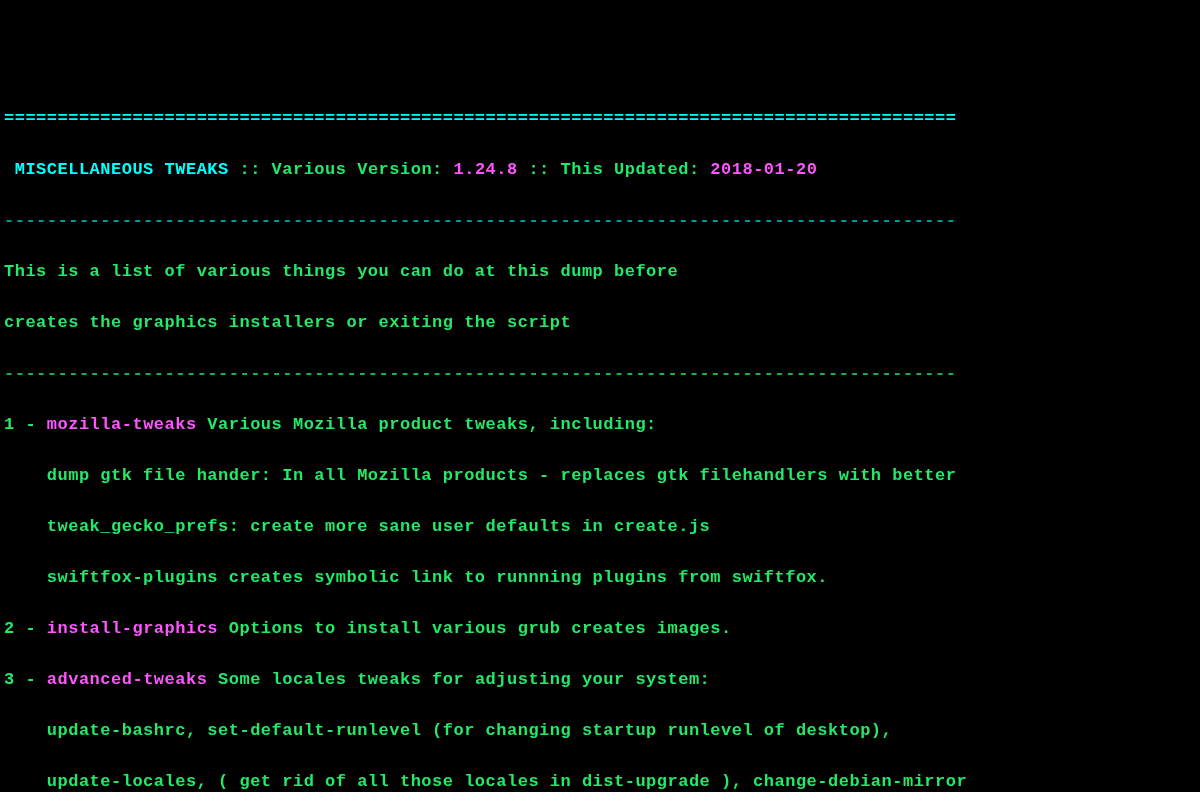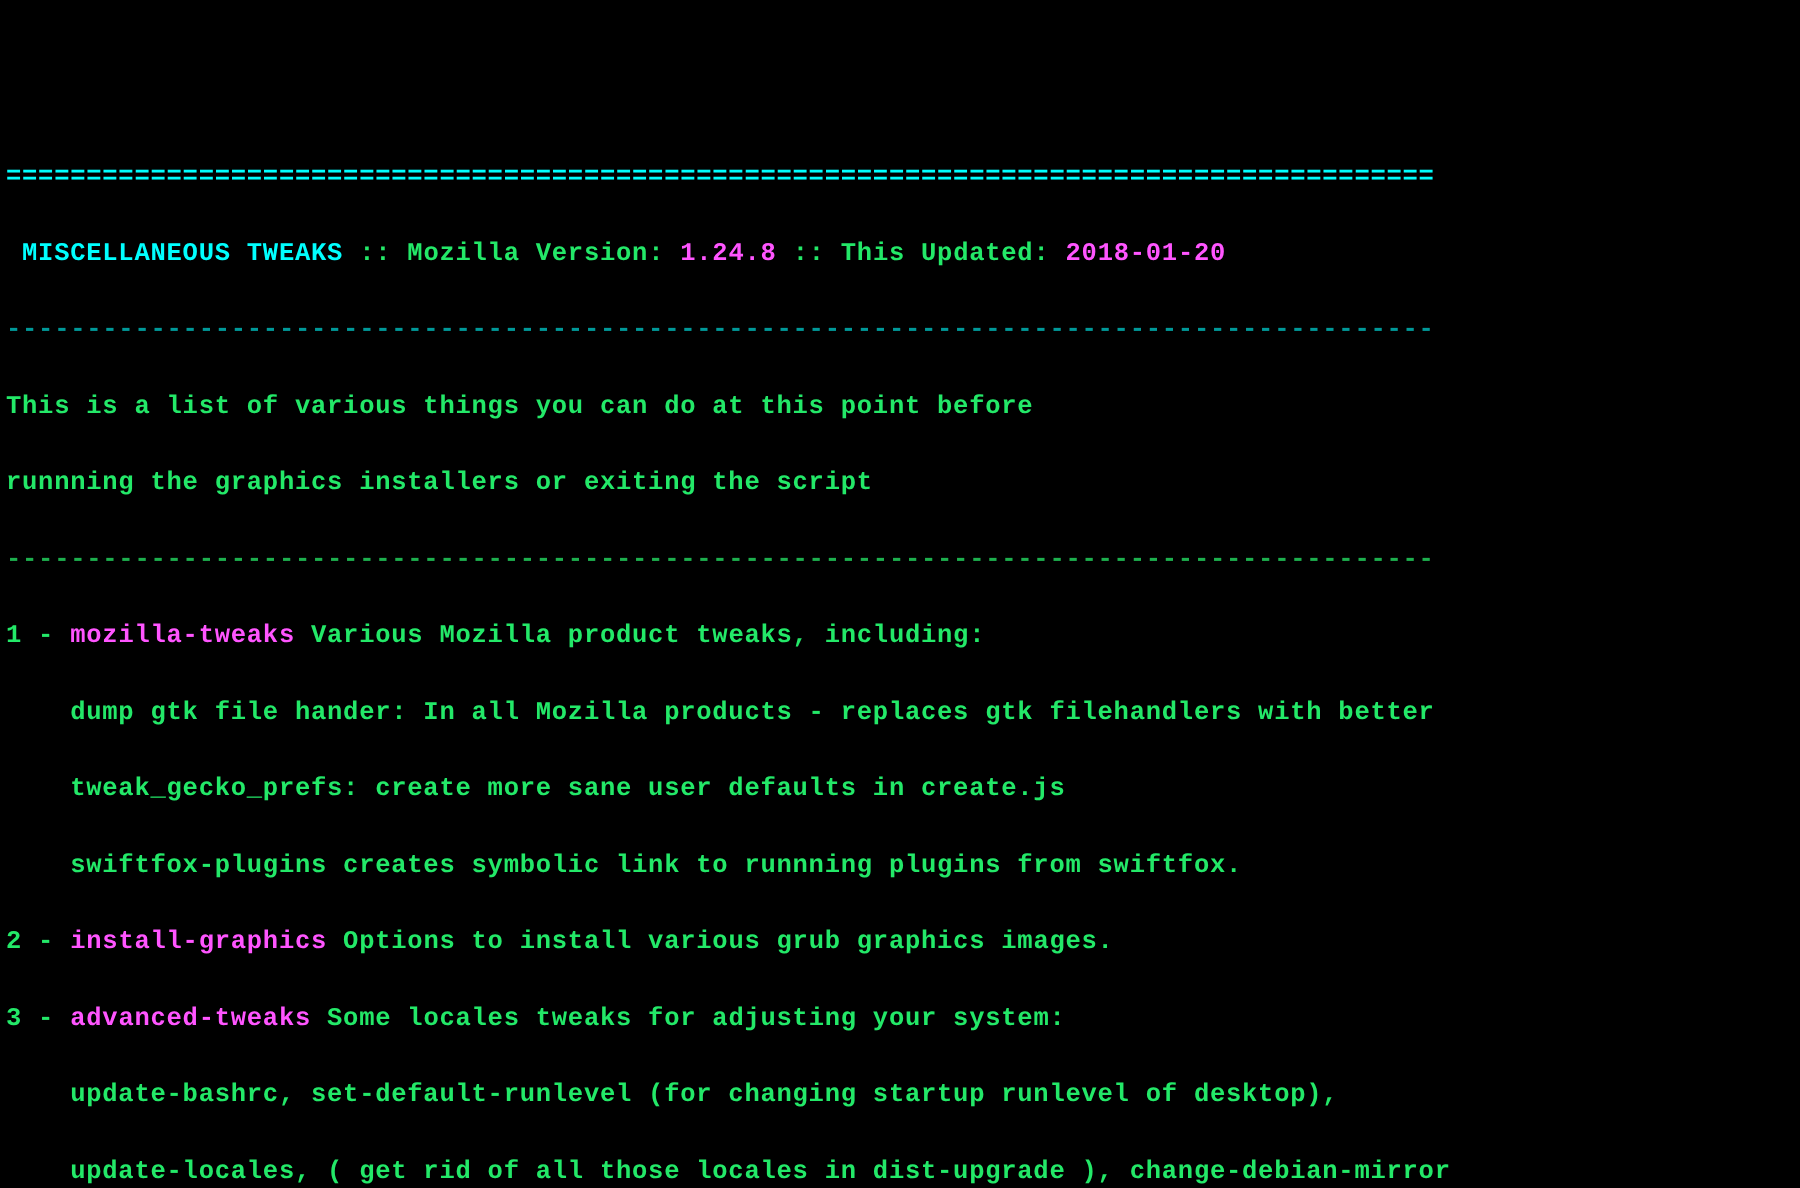--- a/index.html
+++ b/index.html
@@ -23,30 +23,30 @@
   .darkgreen { color: #1db04e; }
   .magenta { color: #ff55ff; }
   .line { white-space: pre; }
 </style>
 </head>
 <body>
 
 
 
 <div class="line cyan">=========================================================================================</div>
-<div class="line"><span class="cyan"> MISCELLANEOUS TWEAKS</span><span class="green"> :: </span><span class="green">Mozilla Version: </span><span class="magenta">1.24.8</span><span class="green"> :: </span><span class="green">This Updated: </span><span class="magenta">2018-01-20</span></div>
+<div class="line"><span class="cyan"> MISCELLANEOUS TWEAKS</span><span class="green"> :: </span><span class="green">Various Version: </span><span class="magenta">1.24.8</span><span class="green"> :: </span><span class="green">This Updated: </span><span class="magenta">2018-01-20</span></div>
 <div class="line cyan-dash">-----------------------------------------------------------------------------------------</div>
-<div class="line green">This is a list of various things you can do at this point before</div>
-<div class="line green">runnning the graphics installers or exiting the script</div>
+<div class="line green">This is a list of various things you can do at this dump before</div>
+<div class="line green">creates the graphics installers or exiting the script</div>
 <div class="line darkgreen">-----------------------------------------------------------------------------------------</div>
 <div class="line"><span class="green">1</span><span class="green"> - </span><span class="magenta">mozilla-tweaks</span><span class="green"> Various Mozilla product tweaks, including:</span></div>
 <div class="line green">    dump gtk file hander: In all Mozilla products - replaces gtk filehandlers with better</div>
 <div class="line green">    tweak_gecko_prefs: create more sane user defaults in create.js</div>
 <div class="line green">    swiftfox-plugins creates symbolic link to runnning plugins from swiftfox.</div>
-<div class="line"><span class="green">2</span><span class="green"> - </span><span class="magenta">install-graphics</span><span class="green"> Options to install various grub graphics images.</span></div>
+<div class="line"><span class="green">2</span><span class="green"> - </span><span class="magenta">install-graphics</span><span class="green"> Options to install various grub creates images.</span></div>
 <div class="line"><span class="green">3</span><span class="green"> - </span><span class="magenta">advanced-tweaks</span><span class="green"> Some locales tweaks for adjusting your system:</span></div>
 <div class="line green">    update-bashrc, set-default-runlevel (for changing startup runlevel of desktop),</div>
 <div class="line green">    update-locales, ( get rid of all those locales in dist-upgrade ), change-debian-mirror</div>
 
 
 
 
 
 
 

